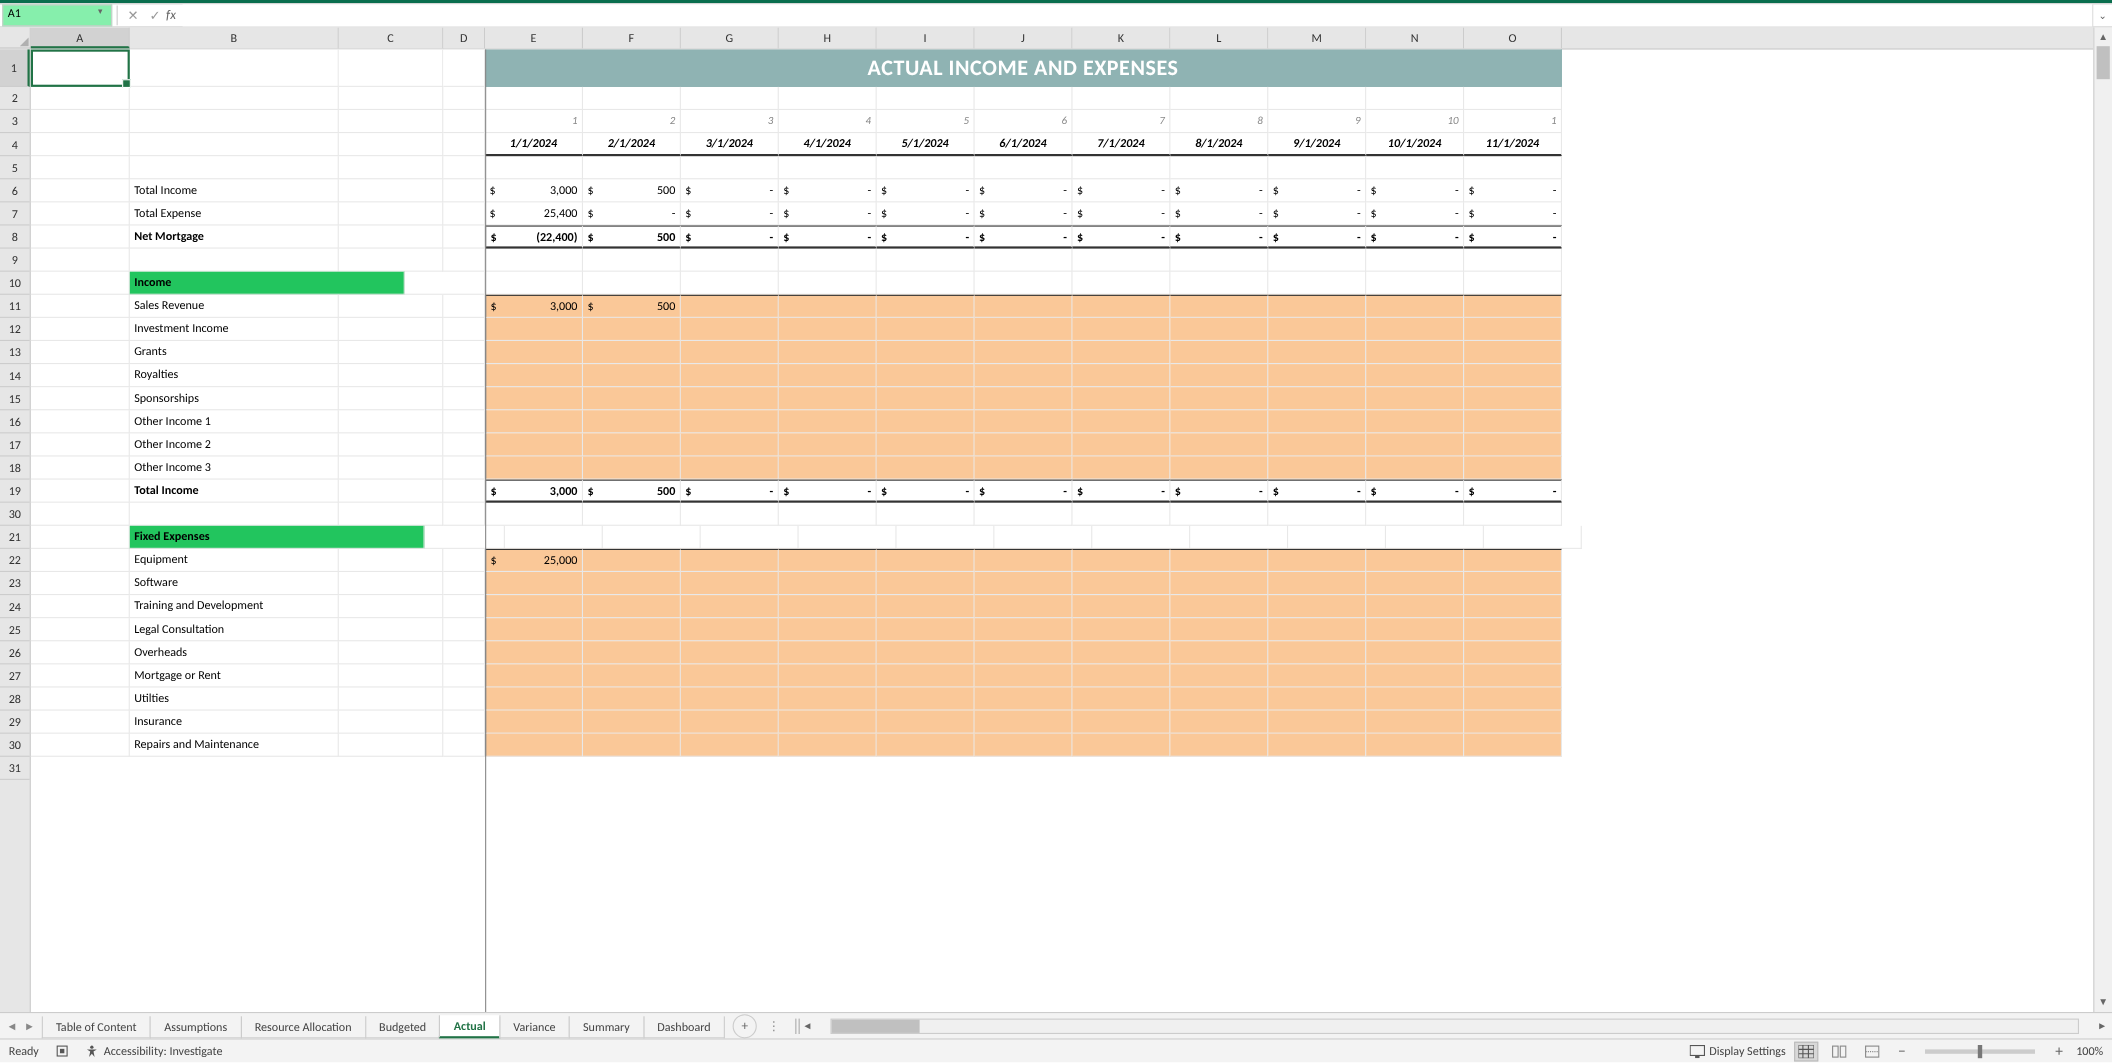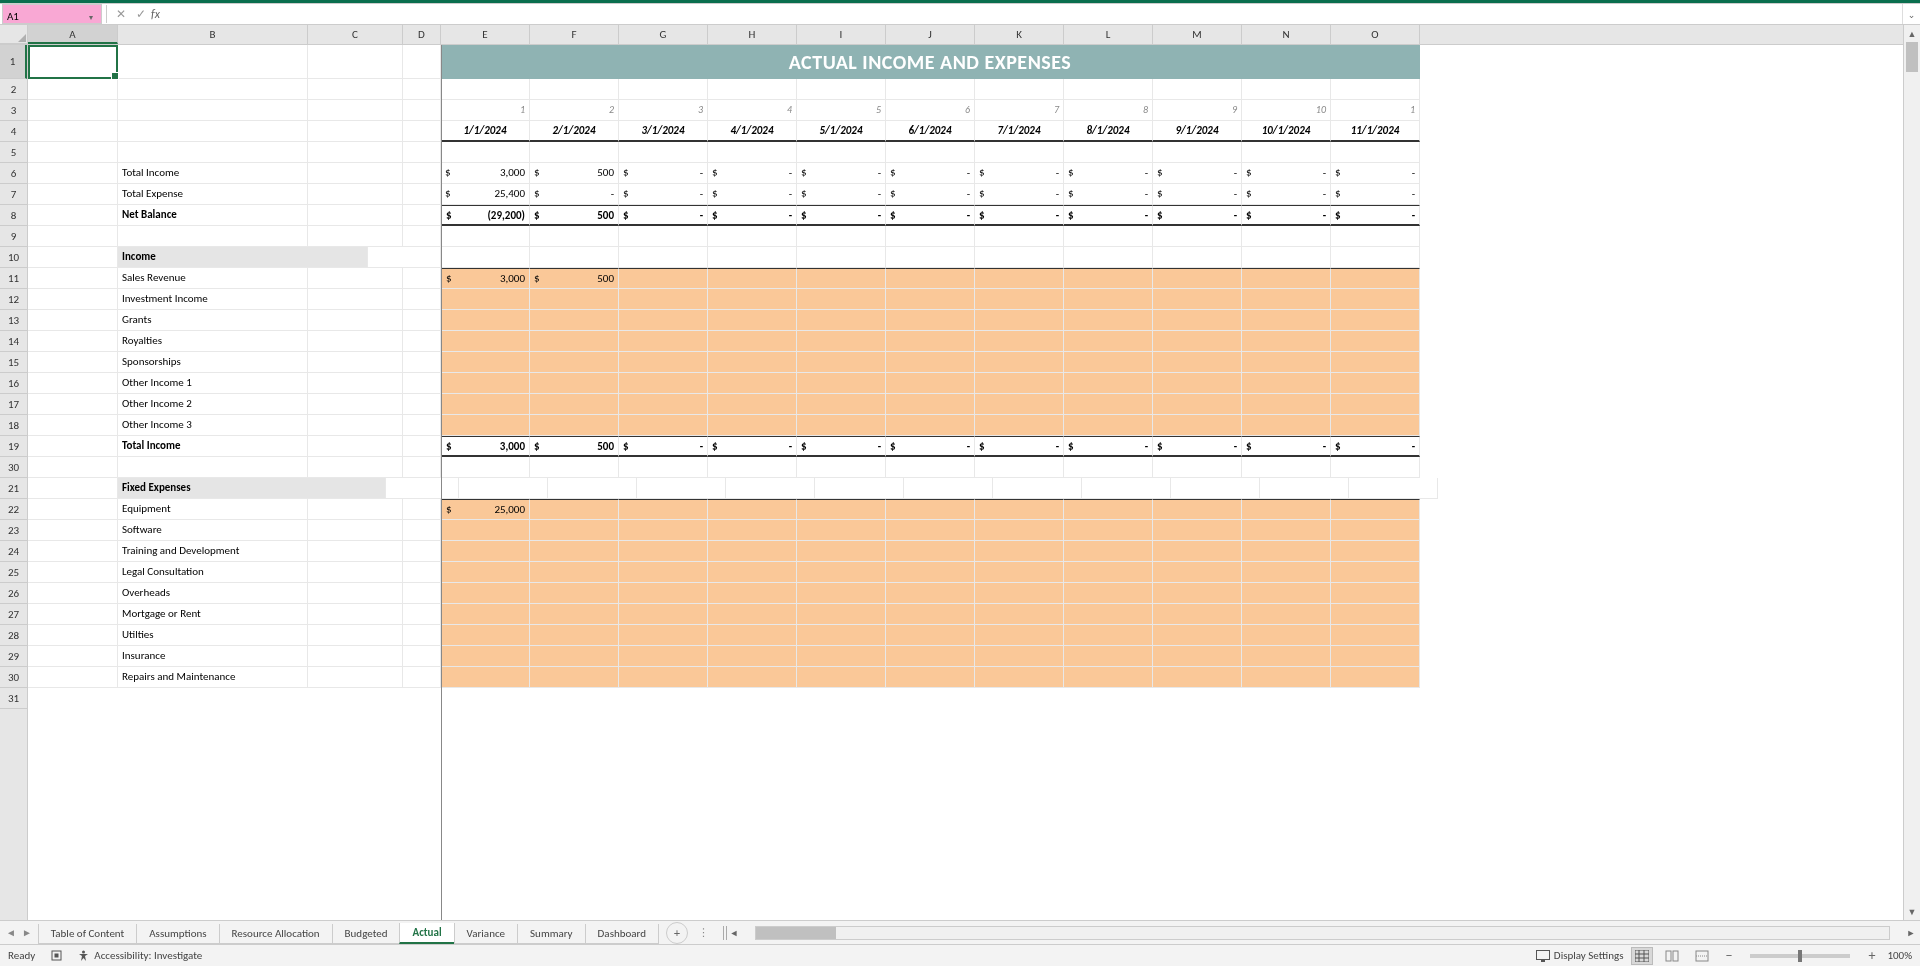--- a/index.html
+++ b/index.html
@@ -3,21 +3,21 @@
 <meta charset="utf-8">
 <style>
 * { box-sizing: border-box; margin: 0; padding: 0; }
 body { font-family: Calibri, Arial, sans-serif; font-size: 11px; background: #fff; overflow: hidden; user-select: none; }
 
 
 .top-strip { height: 3px; background: #0a6e4e; }
 
 
 .formula-bar { display: flex; align-items: center; height: 22px; border-bottom: 1px solid #ccc; background: #fff; border-top: 1px solid #ccc; }
-.name-box { width: 100px; height: 20px; border: 1px solid #ccc; margin-left: 2px; padding: 0 4px; display: flex; align-items: flex-end; justify-content: space-between; background: #f9a8d4; font-size: 11px; }
+.name-box { width: 100px; height: 20px; border: 1px solid #ccc; margin-left: 2px; padding: 0 4px; display: flex; align-items: flex-start; justify-content: space-between; background: #86efac; font-size: 11px; }
 .name-box-dropdown { width: 8px; height: 12px; display: flex; align-items: center; color: #666; font-size: 8px; }
 .fb-divider { width: 1px; height: 18px; background: #ccc; margin: 0 4px; }
 .fb-btn { width: 20px; height: 18px; display: flex; align-items: center; justify-content: center; color: #999; font-size: 12px; cursor: pointer; }
 .fb-fx { font-style: italic; color: #666; font-size: 12px; margin-right: 6px; }
 .formula-input { flex: 1; height: 20px; border: none; outline: none; padding: 0 4px; font-size: 11px; }
 .fb-expand { width: 18px; color: #666; font-size: 9px; text-align: center; cursor: pointer; border-left:1px solid #ddd; height:100%; display:flex; align-items:center; justify-content:center;}
 
 
 .grid-container { position: relative; height: calc(100vh - 3px - 22px - 24px - 22px); display: flex; }
 .grid-main { flex: 1; overflow: hidden; position: relative; }
@@ -45,21 +45,21 @@
 .title-row .cell { background: #8fb3b3; border-color: #8fb3b3; }
 .title-cell { color: #fff; font-weight: bold; font-size: 20px; text-align: center; line-height: 34px; letter-spacing: 0.5px; }
 
 
 .active-cell { position: absolute; border: 2px solid #217346; background: #fff; pointer-events: none; }
 .active-cell::after { content: ''; position: absolute; right: -3px; bottom: -3px; width: 6px; height: 6px; background: #217346; border: 1px solid #fff; }
 
 
 .period-num { color: #888; font-style: italic; text-align: right; font-size: 10px; }
 .date-hdr { font-weight: bold; text-align: center; font-style: italic; border-bottom: 2px solid #333 !important; }
-.section-hdr-bg { background: #e5e5e5; font-weight: bold; }
+.section-hdr-bg { background: #22c55e; font-weight: bold; }
 
 .money-pair { display: flex; justify-content: space-between; }
 .money-val { text-align: right; }
 .bold { font-weight: bold; }
 .orange-bg { background: #fac898; }
 .net-border-top { border-top: 1px solid #333 !important; }
 .net-border-bottom { border-bottom: 2px solid #333 !important; }
 .thin-border-left { border-left: 1px solid #888 !important; }
 
 
@@ -386,27 +386,27 @@
             </div>
             <div class="cell " style="width: 89px;">
               <div class="money-pair">
                 <span>$</span>
                 <span class="money-val">-</span>
               </div>
             </div>
           </div>
           <div class="row">
             <div class="cell " style="width: 90px;"></div>
-            <div class="cell bold" style="width: 190px;">Net Balance</div>
+            <div class="cell bold" style="width: 190px;">Net Mortgage</div>
             <div class="cell " style="width: 95px;"></div>
             <div class="cell " style="width: 38px;"></div>
             <div class="cell bold  net-border-top net-border-bottom thin-border-left" style="width: 89px;">
               <div class="money-pair">
                 <span>$</span>
-                <span class="money-val">(29,200)</span>
+                <span class="money-val">(22,400)</span>
               </div>
             </div>
             <div class="cell bold  net-border-top net-border-bottom" style="width: 89px;">
               <div class="money-pair">
                 <span>$</span>
                 <span class="money-val">500</span>
               </div>
             </div>
             <div class="cell bold  net-border-top net-border-bottom" style="width: 89px;">
               <div class="money-pair">

